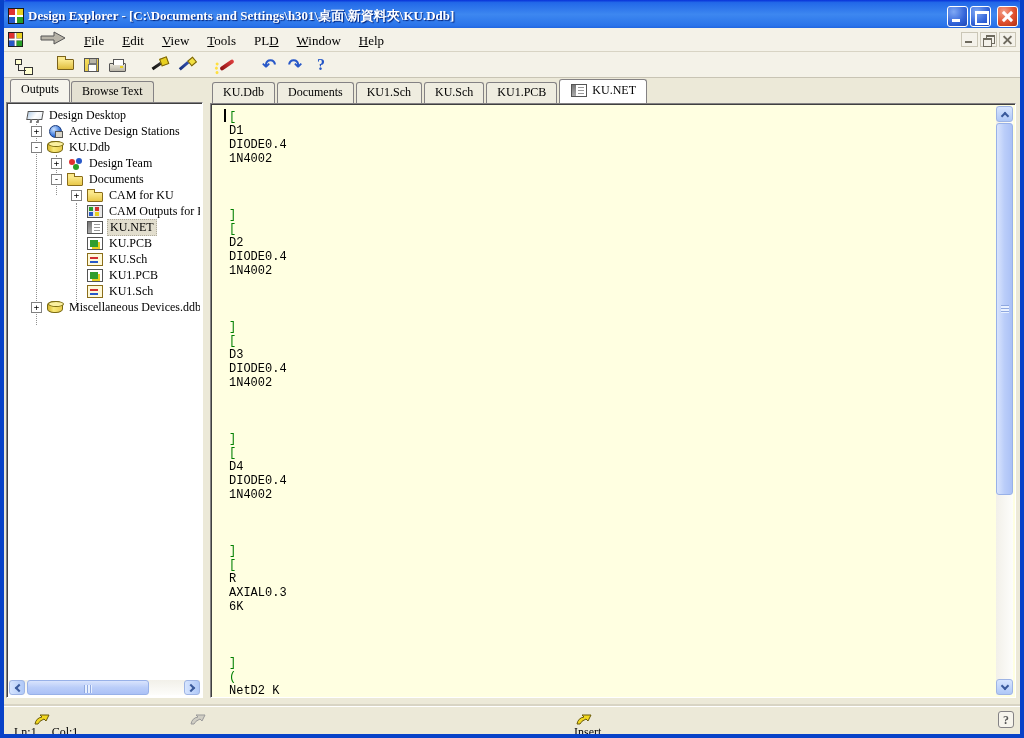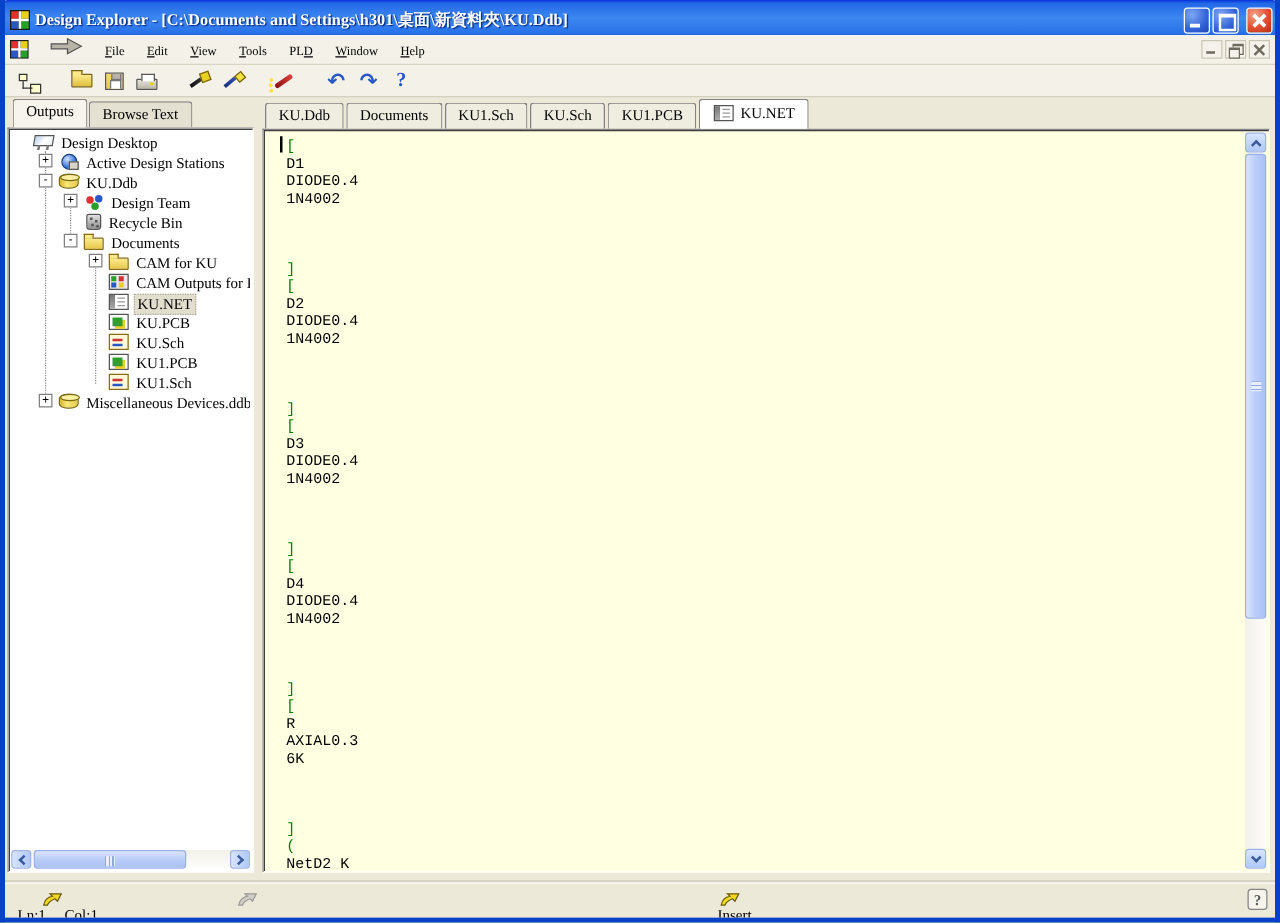--- a/index.html
+++ b/index.html
@@ -16,21 +16,21 @@
   .winbtn.min,.winbtn.max{background:radial-gradient(circle at 30% 25%,#7fa8f4,#3263d8 60%,#1d47b4);}
   .winbtn.close{background:radial-gradient(circle at 30% 25%,#f4a088,#e0502e 55%,#b03010);margin-left:6px;}
   .winbtn.min::after{content:"";position:absolute;left:4px;bottom:4px;width:8px;height:3px;background:#fff;}
   .winbtn.max::after{content:"";position:absolute;left:4px;top:4px;width:10px;height:9px;border:2px solid #fff;border-top-width:3px;}
   .winbtn.close::before,.winbtn.close::after{content:"";position:absolute;left:3px;top:8px;width:13px;height:3px;background:#fff;transform:rotate(45deg);}
   .winbtn.close::after{transform:rotate(-45deg);}
   
   .menurow{position:absolute;left:0;top:28px;width:1016px;height:24px;background:#F4F2E8;display:flex;align-items:center;border-bottom:1px solid #d8d4c4;}
   .menurow .appicon{margin:0 8px 0 4px;}
   .menu-arrow{margin:0 8px;}
-  .menu-item{padding:2px 9px;font-size:10px;color:#000;cursor:default;}
+  .menu-item{padding:2px 9px;font-size:13px;color:#000;cursor:default;}
   .menu-key{text-decoration:underline;}
   .mdi-btns{margin-left:auto;display:flex;margin-right:4px;}
   .mdibtn{width:17px;height:15px;border:1px solid #cac6b6;background:#f4f2ea;margin-left:2px;position:relative;}
   .mdibtn.mmin::after{content:"";position:absolute;left:3px;bottom:3px;width:7px;height:2px;background:#6e6a5e;}
   .mdibtn.mrest::before{content:"";position:absolute;left:5px;top:2px;width:7px;height:6px;border:1px solid #6e6a5e;border-top-width:2px;}
   .mdibtn.mrest::after{content:"";position:absolute;left:2px;top:5px;width:7px;height:6px;border:1px solid #6e6a5e;border-top-width:2px;background:#f4f2ea;}
   .mdibtn.mclose::before,.mdibtn.mclose::after{content:"";position:absolute;left:2px;top:6px;width:11px;height:2px;background:#6e6a5e;transform:rotate(45deg);}
   .mdibtn.mclose::after{transform:rotate(-45deg);}
   
   .toolrow{position:absolute;left:0;top:52px;width:1016px;height:26px;background:#F4F2E8;display:flex;align-items:center;border-bottom:1px solid #c8c4b4;padding-left:6px;}
@@ -59,21 +59,21 @@
   .tbi-redo::after{content:"\21B7";color:#2858c8;font-size:17px;font-weight:bold;font-family:"DejaVu Sans",sans-serif;line-height:20px;}
   .tbi-help::after{content:"?";color:#2456c6;font-size:16px;font-weight:bold;font-family:"Liberation Serif",serif;line-height:18px;}
   
   .main{position:absolute;left:0;top:78px;width:1016px;height:624px;background:#ECE9D8;}
   .left-panel{position:absolute;left:2px;top:2px;width:200px;height:620px;}
   .lp-tabs{position:absolute;left:4px;top:2px;height:20px;display:flex;align-items:flex-end;}
   .lp-tab{font-size:12px;padding:2px 10px 3px;border:1px solid #848284;border-bottom:none;background:#E4E1D2;border-radius:3px 3px 0 0;margin-right:1px;}
   .lp-tab.active{background:#F6F4EC;padding-bottom:5px;position:relative;z-index:2;}
   .tree-box{position:absolute;left:0;top:22px;width:197px;height:596px;background:#fff;border:1px solid;border-color:#848284 #fff #fff #848284;box-shadow:inset 1px 1px 0 #404040;overflow:hidden;}
   .tree-inner{position:absolute;left:2px;top:2px;right:2px;bottom:17px;overflow:hidden;padding-top:2px;}
-  .tree-row{height:16px;display:flex;align-items:flex-start;font-size:12px;white-space:nowrap;position:relative;z-index:2;}
+  .tree-row{height:16px;display:flex;align-items:center;font-size:12px;white-space:nowrap;position:relative;z-index:2;}
   .tree-spacer{width:15px;flex:none;}
   .expander{width:11px;height:11px;flex:none;border:1px solid #808080;background:#fff;font-family:"DejaVu Sans Mono",monospace;font-size:9px;line-height:9px;text-align:center;margin-right:4px;color:#000;}
   .tree-label{padding:0 2px;}
   .tree-label.sel{background:#E2DECE;border:1px dotted #b0ac9c;}
   .vline{position:absolute;border-left:1px dotted #909090;z-index:1;}
   
   .ti{width:16px;height:13px;margin:0 4px 0 1px;position:relative;display:inline-block;flex:none;}
   .ti-desktop{background:linear-gradient(120deg,#b8d0e8 0%,#fff 55%,#e8eef4 100%);border:1px solid #555;height:9px;transform:skewX(-10deg);margin-top:1px;}
   .ti-desktop::after{content:"";position:absolute;left:3px;bottom:-4px;width:2px;height:4px;background:#777;box-shadow:7px 0 0 #777;}
   .ti-stations{}
@@ -250,25 +250,20 @@
               <span class="expander">-</span>
               <span class="ti ti-ddb"></span>
               <span class="tree-label">KU.Ddb</span>
             </div>
             <div class="tree-row" style="padding-left: 42px;">
               <span class="expander">+</span>
               <span class="ti ti-team"></span>
               <span class="tree-label">Design Team</span>
             </div>
             <div class="tree-row" style="padding-left: 42px;">
-              <span class="tree-spacer"></span>
-              <span class="ti ti-recycle"></span>
-              <span class="tree-label">Recycle Bin</span>
-            </div>
-            <div class="tree-row" style="padding-left: 42px;">
               <span class="expander">-</span>
               <span class="ti ti-folder"></span>
               <span class="tree-label">Documents</span>
             </div>
             <div class="tree-row" style="padding-left: 62px;">
               <span class="expander">+</span>
               <span class="ti ti-folder"></span>
               <span class="tree-label">CAM for KU</span>
             </div>
             <div class="tree-row" style="padding-left: 62px;">

